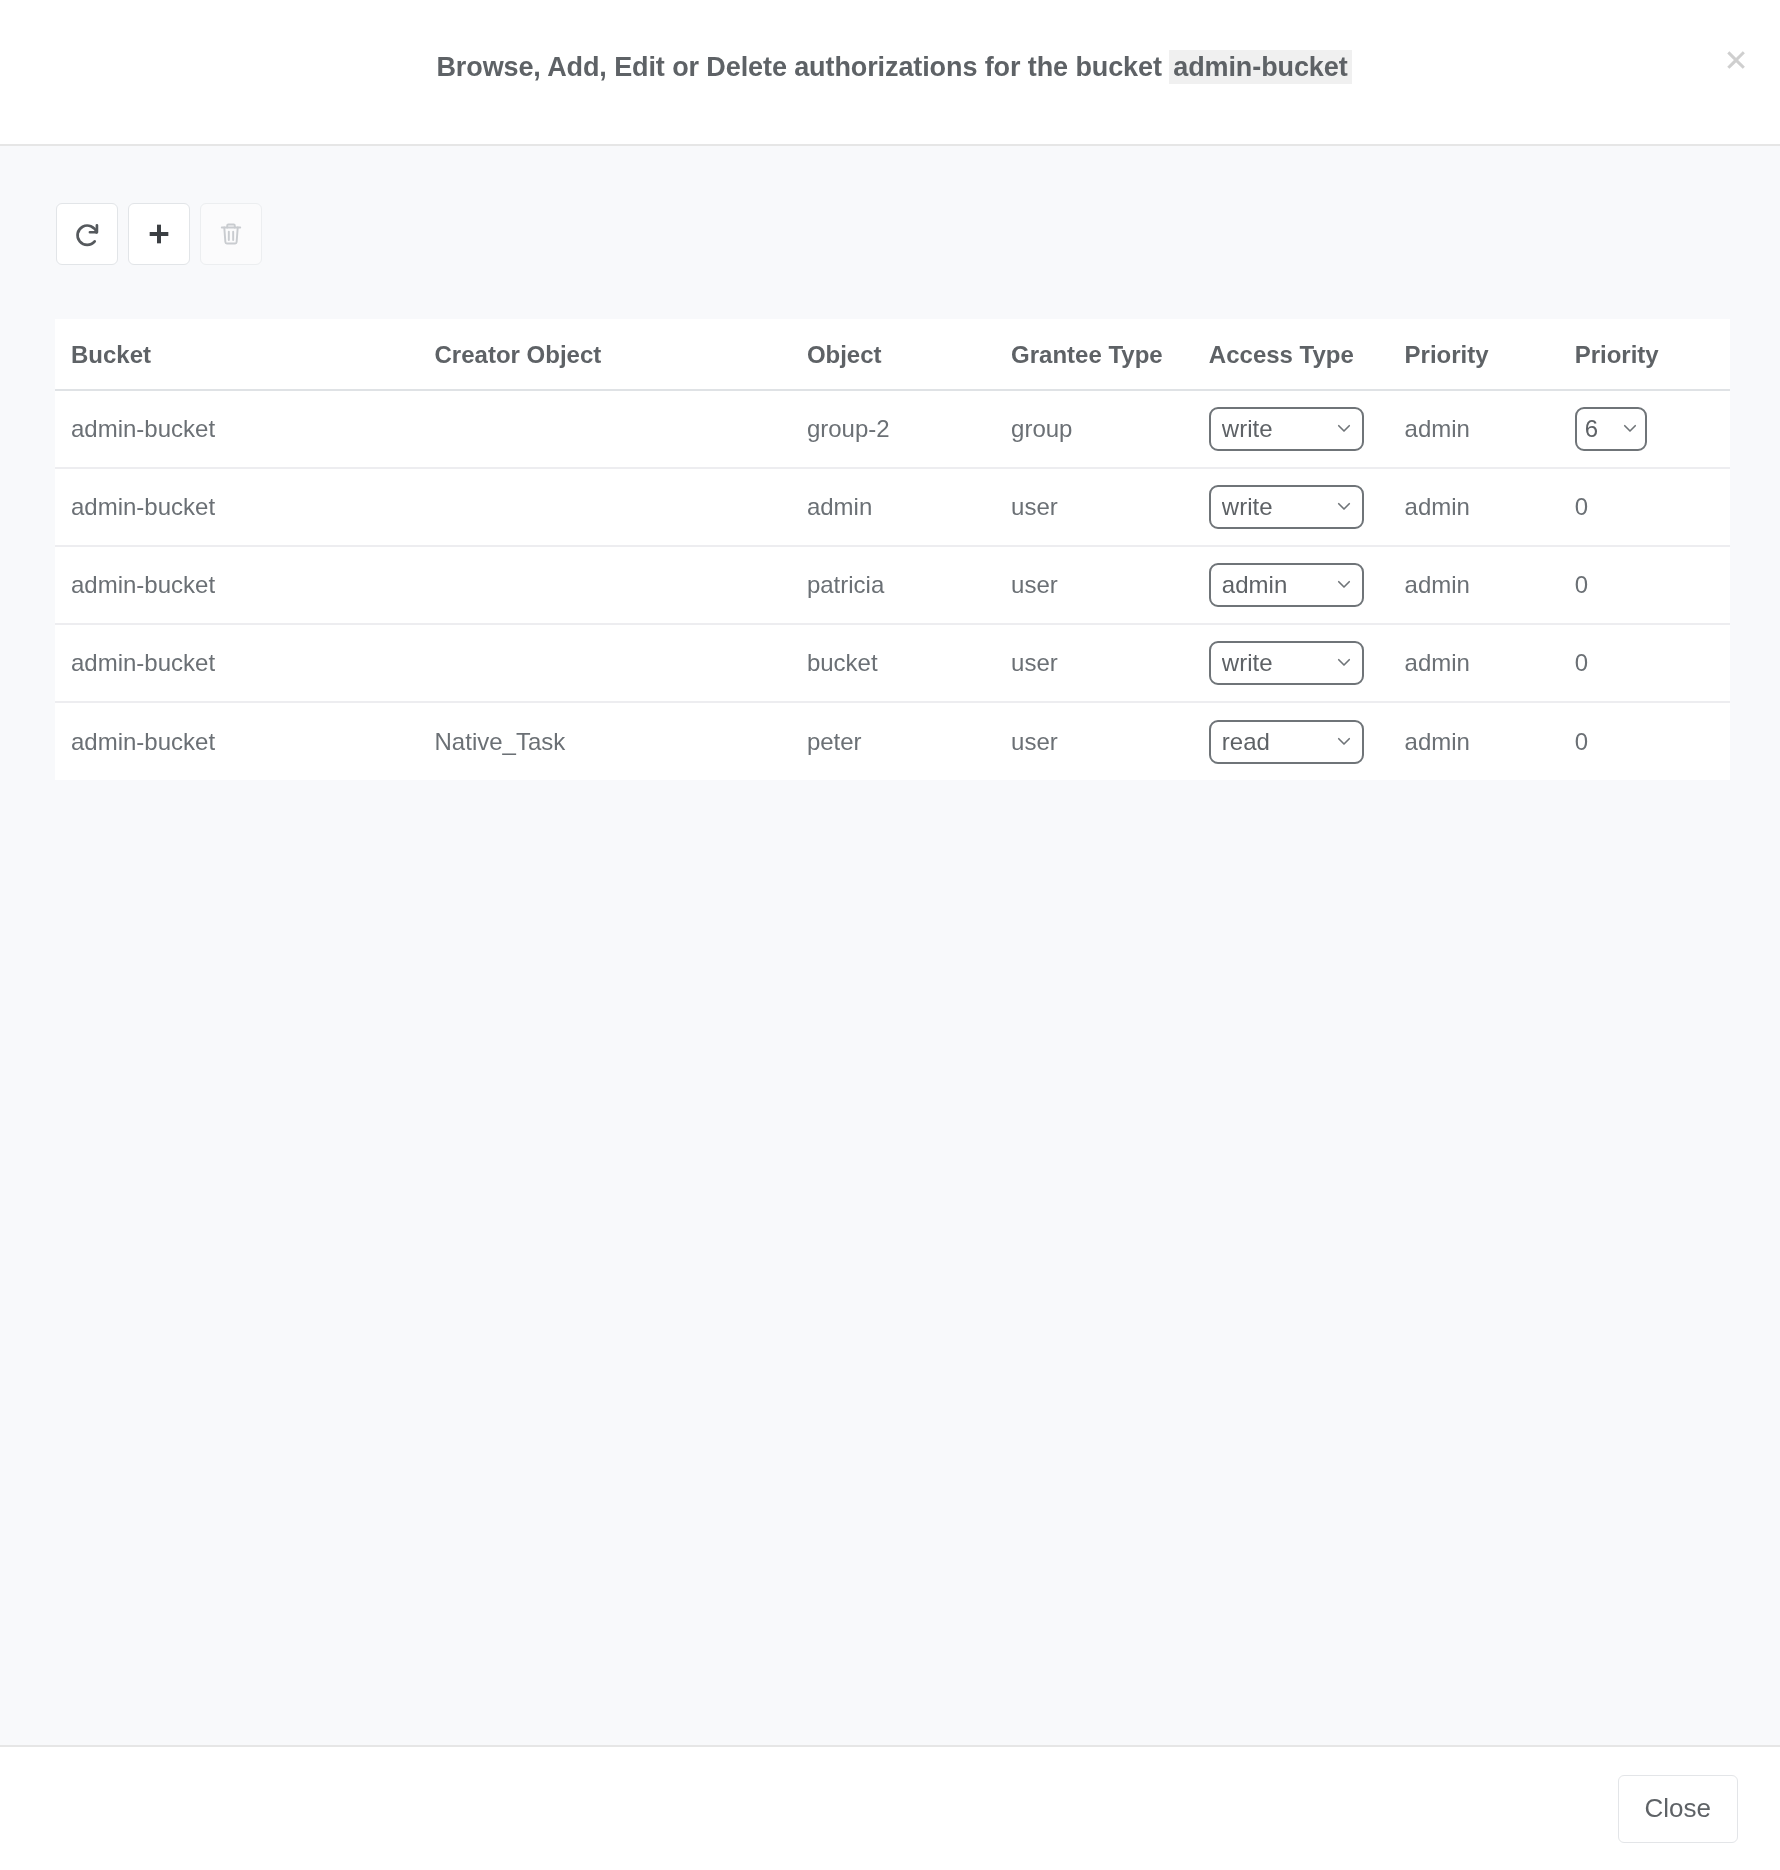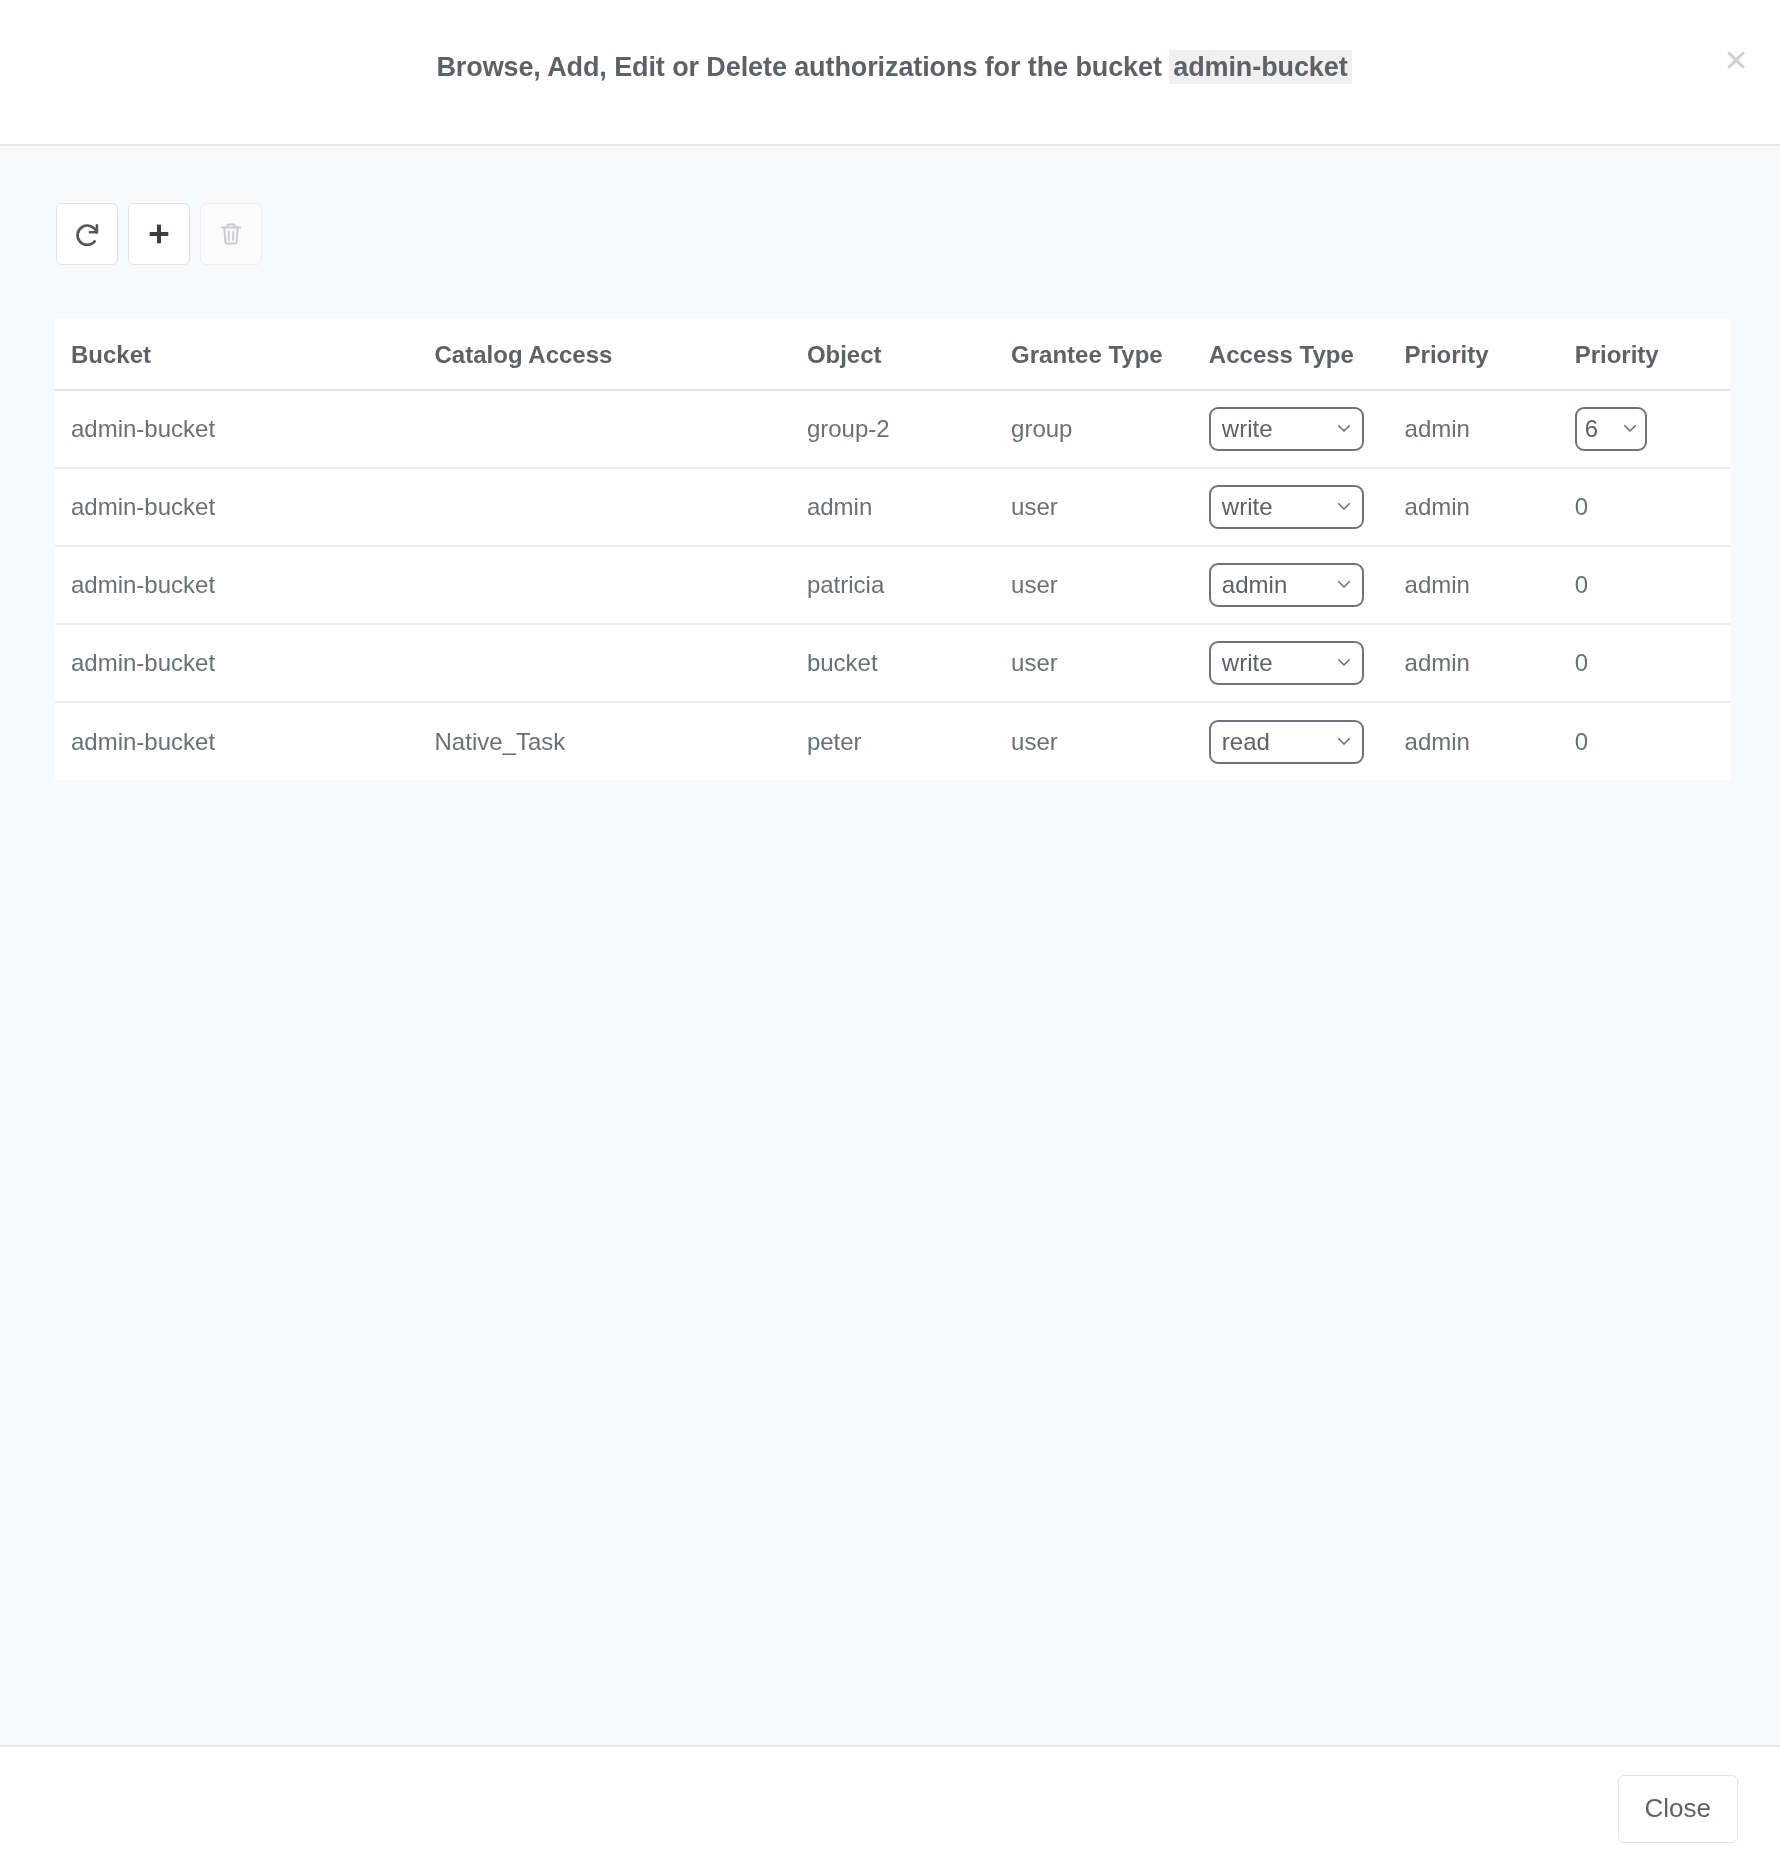--- a/index.html
+++ b/index.html
@@ -245,21 +245,21 @@
             <col class="c-catalog">
             <col class="c-grantee">
           <col class="c-gtype">
             <col class="c-atype">
             <col class="c-creator">
             <col class="c-priority">
         </colgroup>
         <thead>
           <tr>
             <th class="th-bucket">Bucket</th>
-            <th class="th-catalog">Catalog Access</th>
+            <th class="th-catalog">Creator Object</th>
             <th>Object</th>
             <th>Grantee Type</th>
             <th>Access Type</th>
             <th>Priority</th>
             <th>Priority</th>
           </tr>
         </thead>
         <tbody id="table-body">
             <tr>
               <td class="td-bucket"><span>admin-bucket</span></td>

